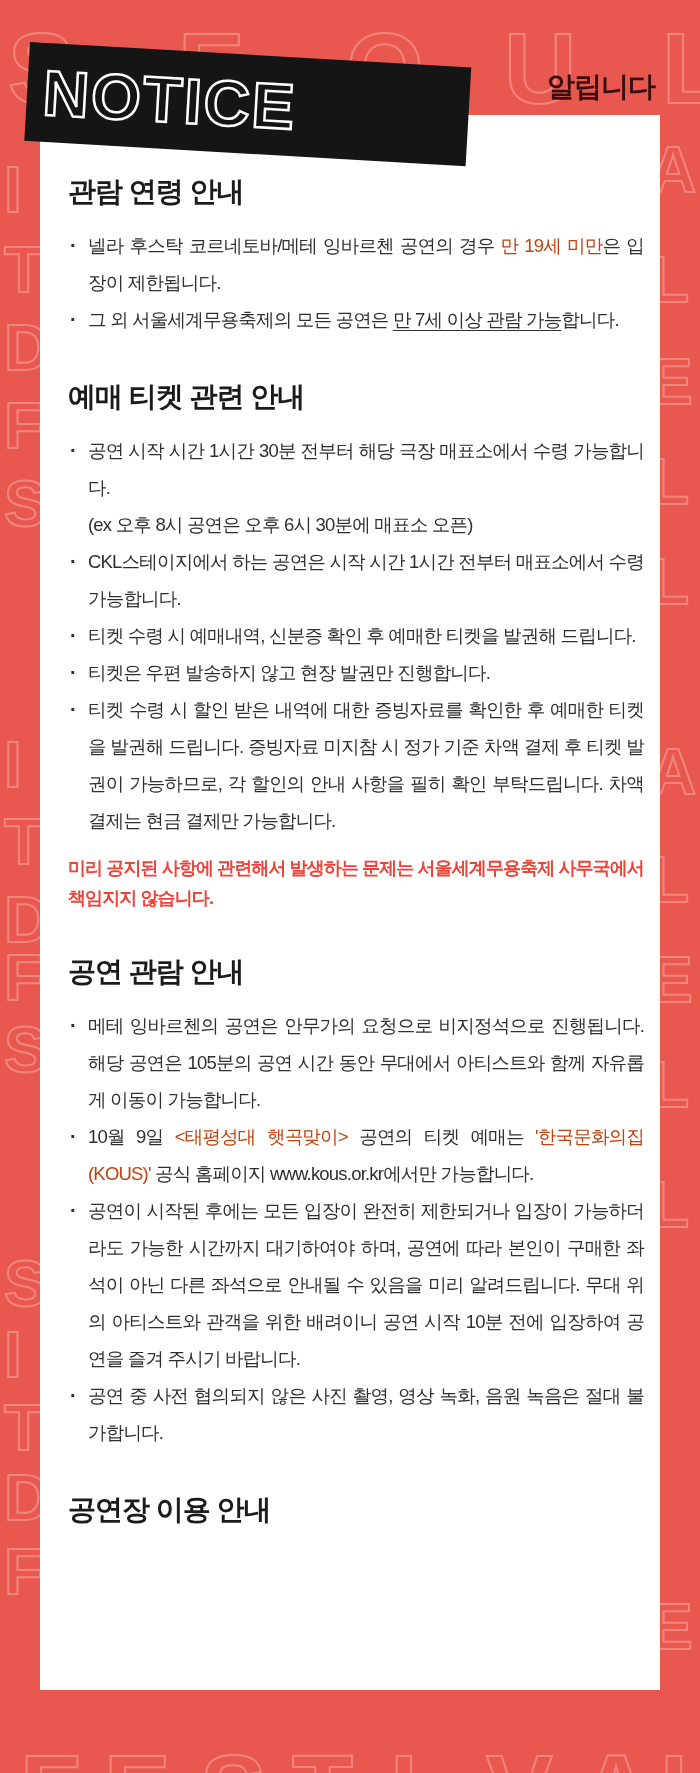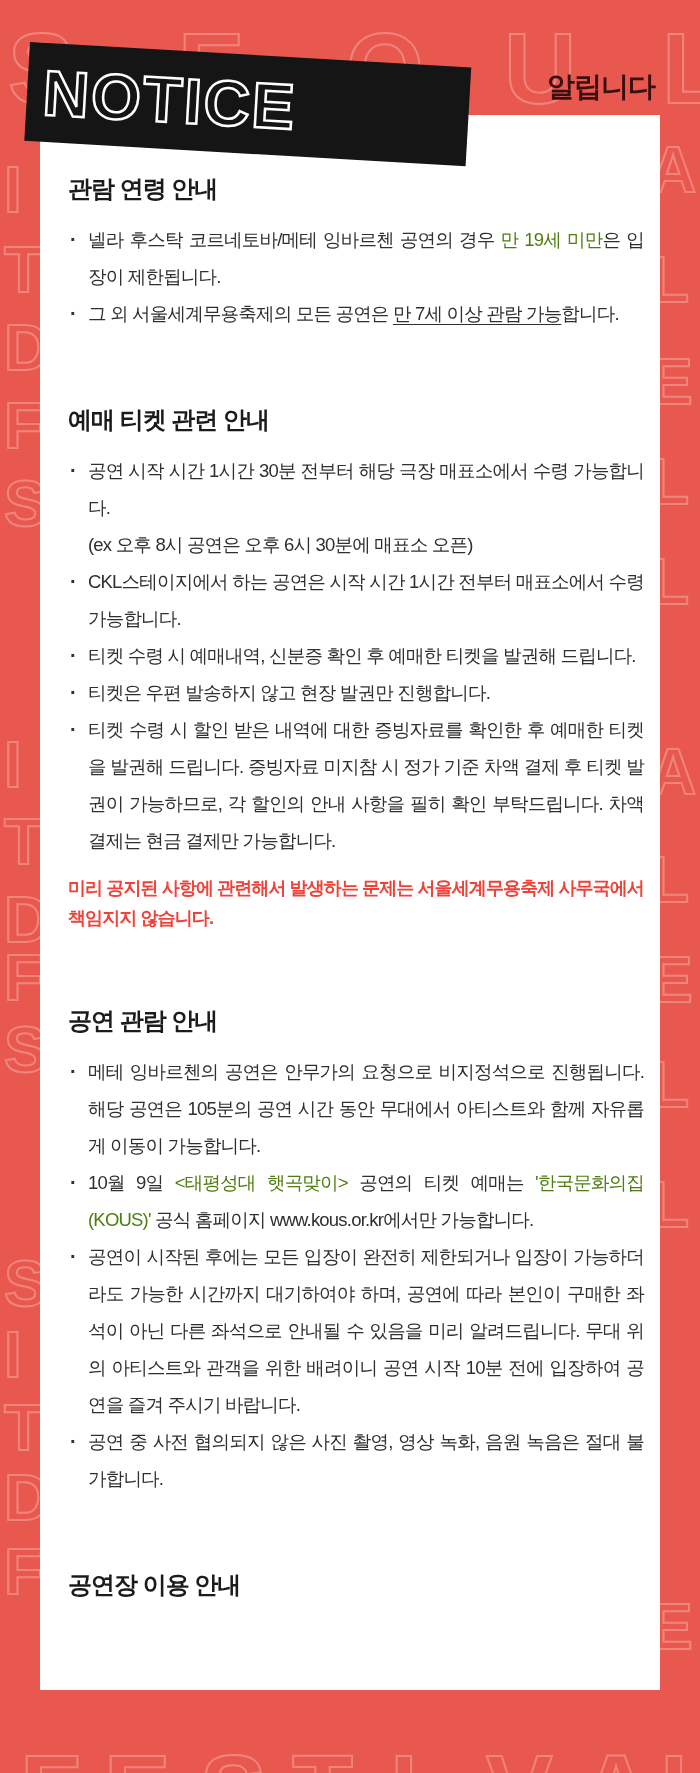--- a/index.html
+++ b/index.html
@@ -37,41 +37,41 @@
     color:#151515;
     -webkit-text-stroke:2.5px #ffffff;
     line-height:1;
   }
 
   .alert-label{
     position:absolute;right:45px;top:68px;z-index:3;
     font-size:28px;font-weight:700;color:#39100f;letter-spacing:-1px;
   }
 
-  .section{margin-top:72px;}
+  .section{margin-top:40px;}
   .section:first-child{margin-top:0;}
   .section-title{
     margin:0 0 16px 0;
-    font-size:24px;font-weight:800;color:#1b1b1b;letter-spacing:-1px;
+    font-size:28px;font-weight:800;color:#1b1b1b;letter-spacing:-1px;
   }
   ul.bullets{list-style:none;margin:0;padding:0;}
   li.bullet{
     position:relative;padding-left:20px;
     font-size:18.5px;line-height:37px;color:#2f2f2f;
     letter-spacing:-0.8px;
     white-space:pre-line;
     text-align:justify;
   }
   li.bullet::before{
     content:"\00B7";
     position:absolute;left:2px;top:0;
     font-size:20px;font-weight:700;color:#2f2f2f;line-height:37px;
   }
   .bold{font-weight:400;}
-  .red{color:#4d7c0f;}
+  .red{color:#c2410c;}
   .underline{text-decoration:underline;text-underline-offset:4px;}
 
   .note{
     margin-top:14px;
     font-size:18px;font-weight:700;color:#ef4238;
     letter-spacing:-0.9px;line-height:30px;
   }
 </style>
 </head>
 <body>

